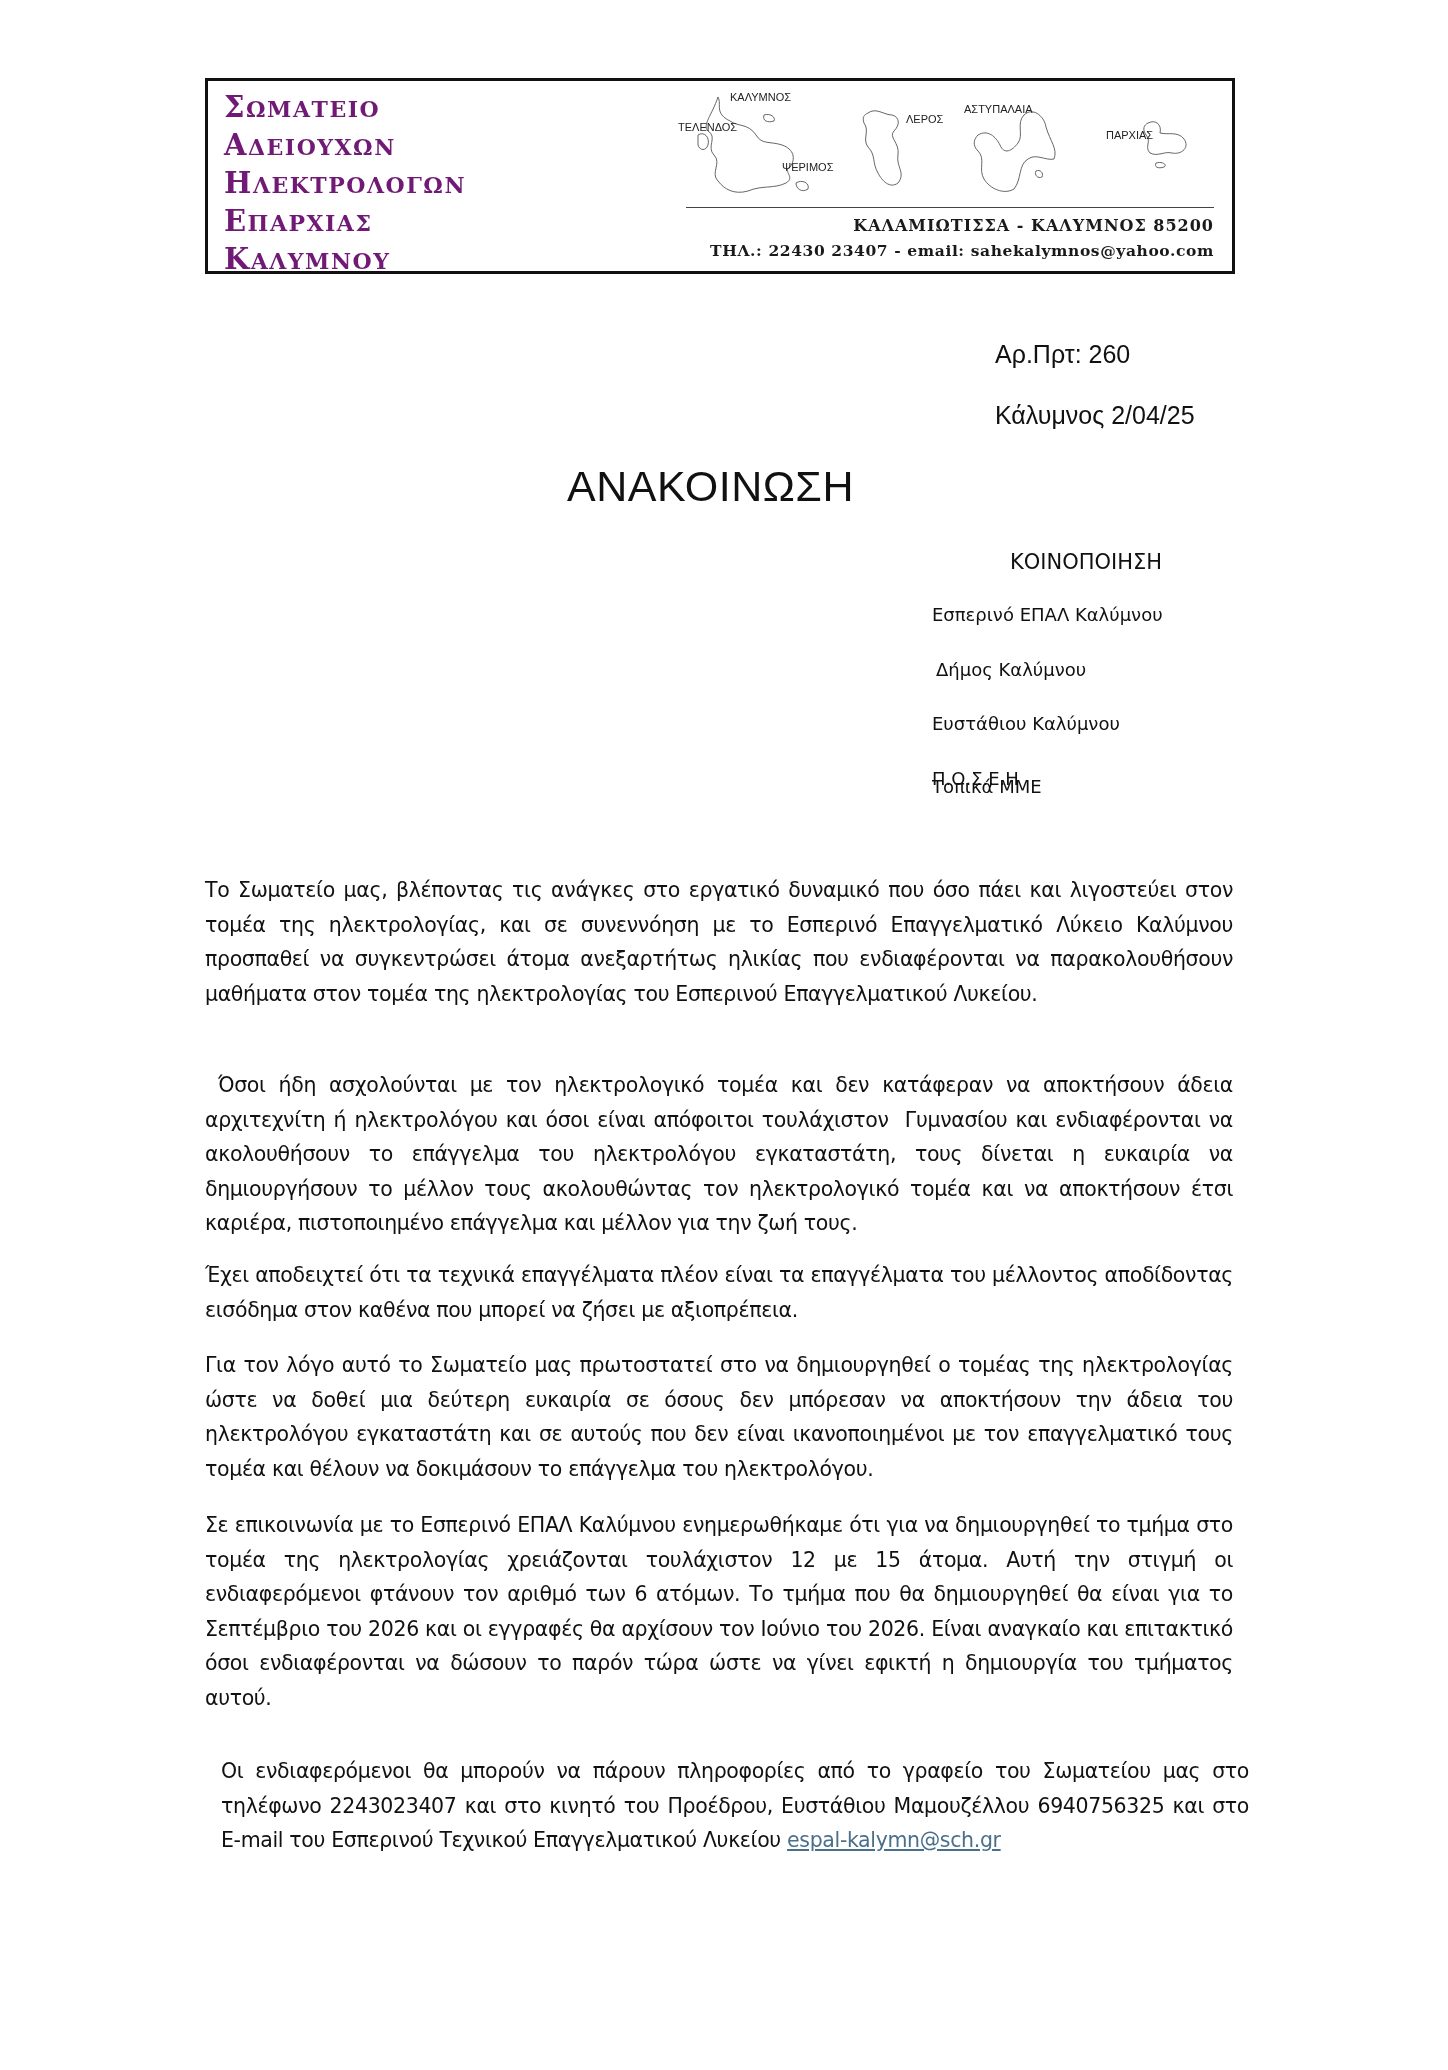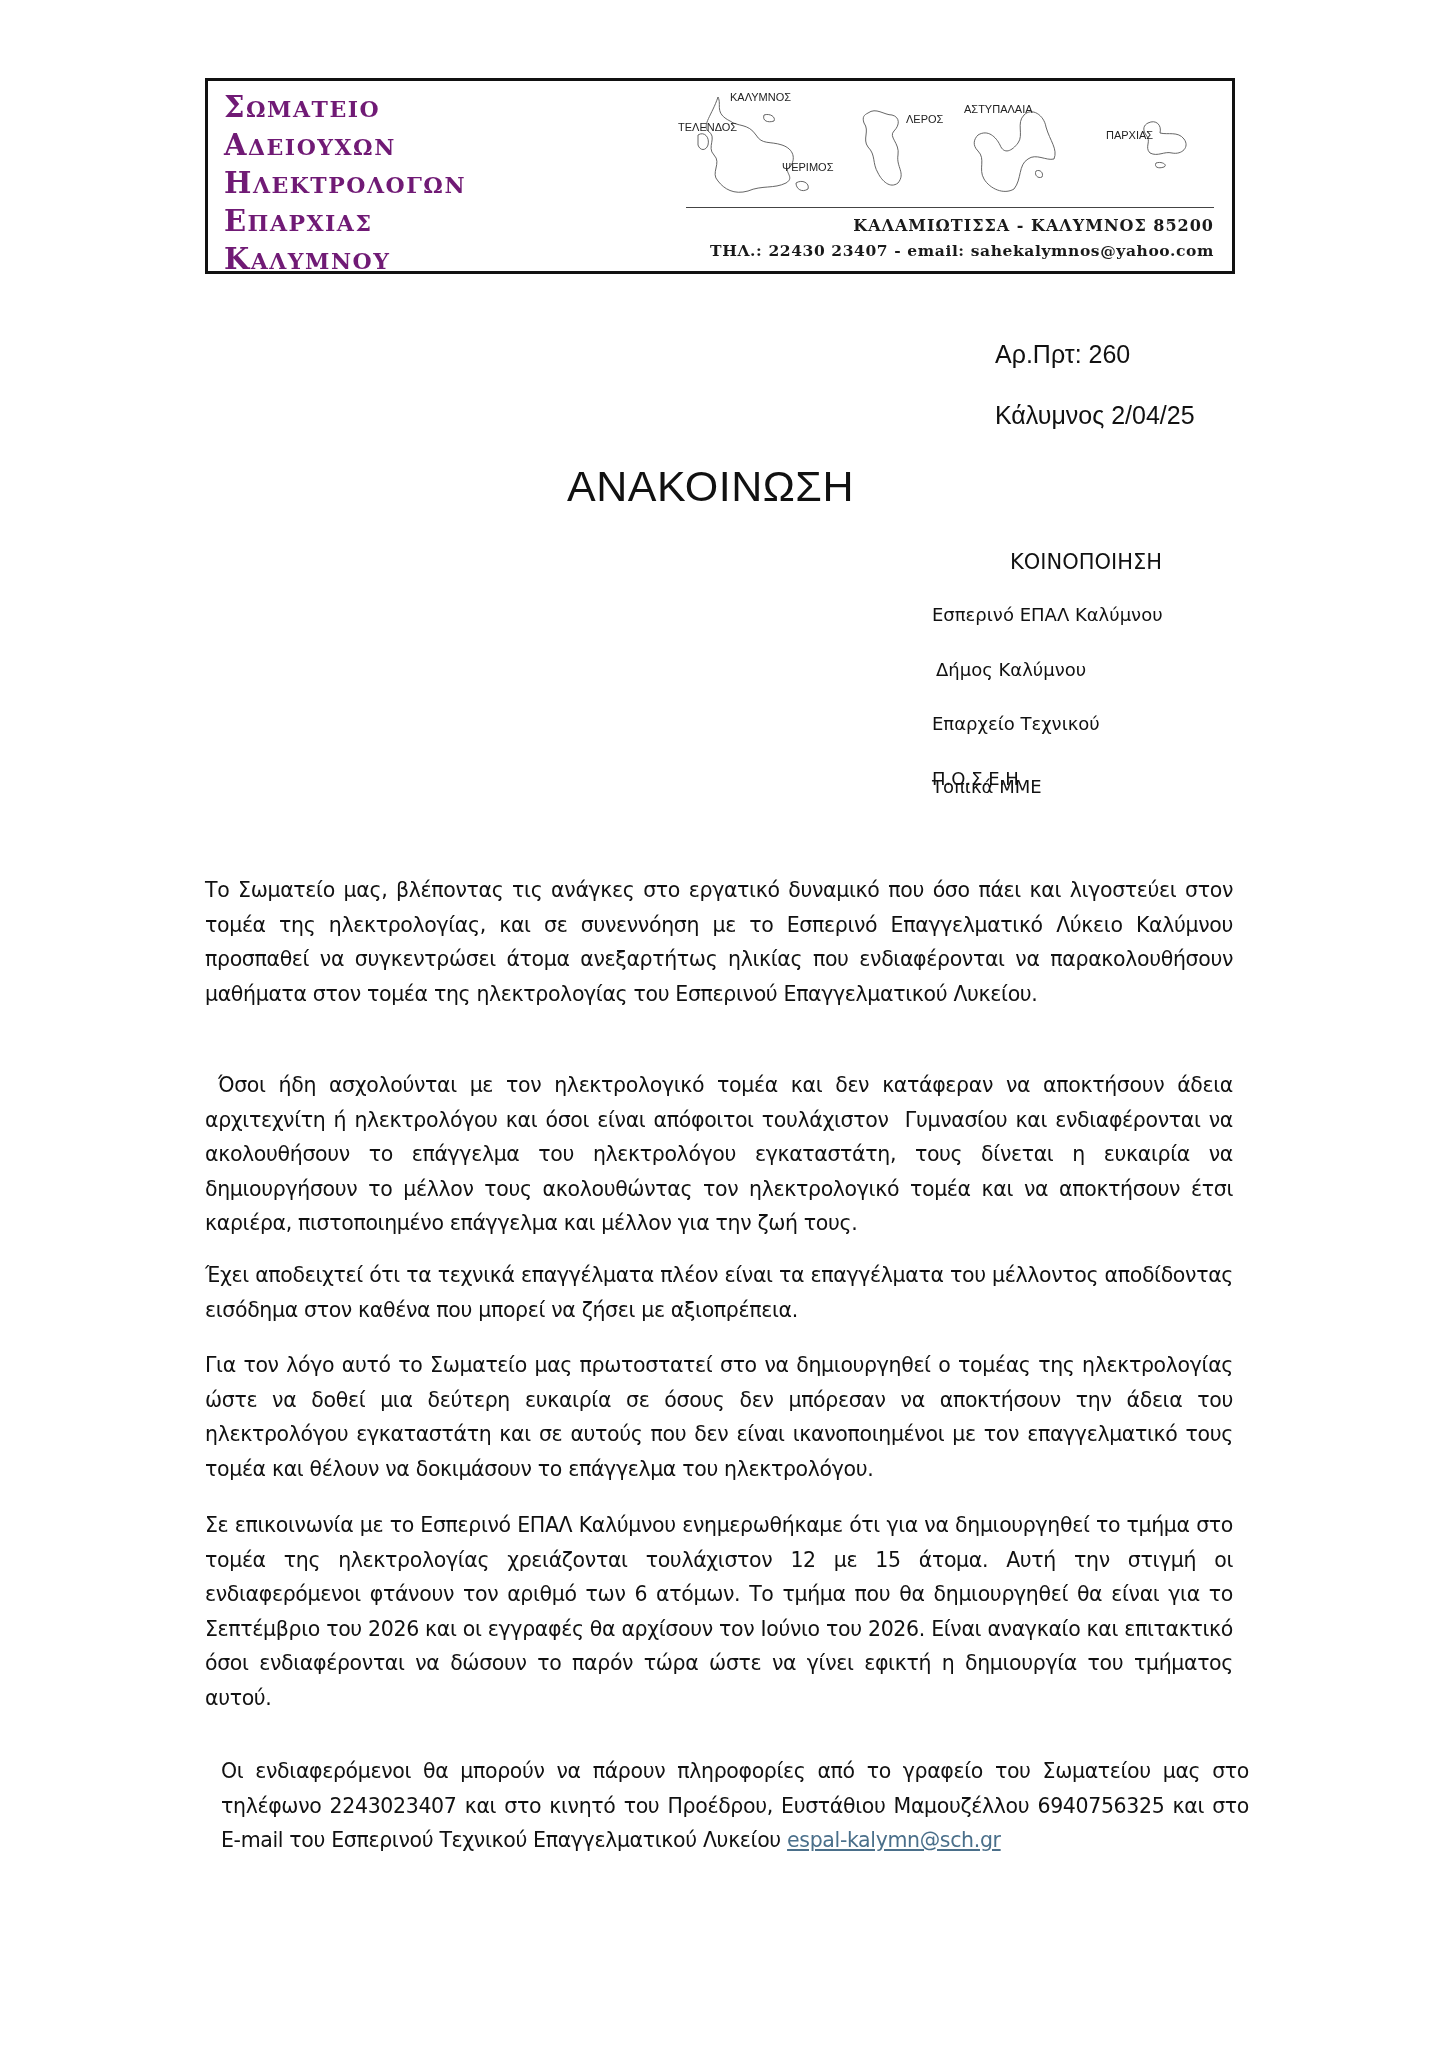--- a/index.html
+++ b/index.html
@@ -95,21 +95,21 @@
 </div>
 
 <div class="ref ref-no">Αρ.Πρτ: 260</div>
 <div class="ref ref-date">Κάλυμνος 2/04/25</div>
 
 <div class="title">ΑΝΑΚΟΙΝΩΣΗ</div>
 
 <div class="cc-head">ΚΟΙΝΟΠΟΙΗΣΗ</div>
 <div class="cc-item" style="top:604px;">Εσπερινό ΕΠΑΛ Καλύμνου</div>
 <div class="cc-item" style="top:659px;left:936px;">Δήμος Καλύμνου</div>
-<div class="cc-item" style="top:713px;">Επαρχείο Τεχνικού</div>
+<div class="cc-item" style="top:713px;">Ευστάθιου Καλύμνου</div>
 <div class="cc-item" style="top:768px;">Π.Ο.Σ.Ε.Η</div>
 <div class="cc-item" style="top:776px;">Τοπικά ΜΜΕ</div>
 
 <p class="body-text p1" style="margin:0;">Το Σωματείο μας, βλέποντας τις ανάγκες στο εργατικό δυναμικό που όσο πάει και λιγοστεύει στον τομέα της ηλεκτρολογίας, και σε συνεννόηση με το Εσπερινό Επαγγελματικό Λύκειο Καλύμνου προσπαθεί να συγκεντρώσει άτομα ανεξαρτήτως ηλικίας που ενδιαφέρονται να παρακολουθήσουν μαθήματα στον τομέα της ηλεκτρολογίας του Εσπερινού Επαγγελματικού Λυκείου.</p>
 <p class="body-text p2" style="margin:0;white-space:pre-wrap;"> Όσοι ήδη ασχολούνται με τον ηλεκτρολογικό τομέα και δεν κατάφεραν να αποκτήσουν άδεια αρχιτεχνίτη ή ηλεκτρολόγου και όσοι είναι απόφοιτοι τουλάχιστον  Γυμνασίου και ενδιαφέρονται να ακολουθήσουν το επάγγελμα του ηλεκτρολόγου εγκαταστάτη, τους δίνεται η ευκαιρία να δημιουργήσουν το μέλλον τους ακολουθώντας τον ηλεκτρολογικό τομέα και να αποκτήσουν έτσι καριέρα, πιστοποιημένο επάγγελμα και μέλλον για την ζωή τους.</p>
 <p class="body-text p3" style="margin:0;">Έχει αποδειχτεί ότι τα τεχνικά επαγγέλματα πλέον είναι τα επαγγέλματα του μέλλοντος αποδίδοντας εισόδημα στον καθένα που μπορεί να ζήσει με αξιοπρέπεια.</p>
 <p class="body-text p4" style="margin:0;">Για τον λόγο αυτό το Σωματείο μας πρωτοστατεί στο να δημιουργηθεί ο τομέας της ηλεκτρολογίας ώστε να δοθεί μια δεύτερη ευκαιρία σε όσους δεν μπόρεσαν να αποκτήσουν την άδεια του ηλεκτρολόγου εγκαταστάτη και σε αυτούς που δεν είναι ικανοποιημένοι  με τον επαγγελματικό τους τομέα και θέλουν να δοκιμάσουν το επάγγελμα του ηλεκτρολόγου.</p>
 <p class="body-text p5" style="margin:0;">Σε επικοινωνία με το Εσπερινό  ΕΠΑΛ Καλύμνου ενημερωθήκαμε ότι για να δημιουργηθεί το τμήμα στο τομέα της ηλεκτρολογίας χρειάζονται τουλάχιστον   12 με 15 άτομα. Αυτή την στιγμή οι ενδιαφερόμενοι φτάνουν τον αριθμό των 6 ατόμων. Το τμήμα που θα δημιουργηθεί θα είναι για το Σεπτέμβριο του 2026 και οι εγγραφές θα αρχίσουν τον Ιούνιο του 2026. Είναι αναγκαίο και επιτακτικό όσοι ενδιαφέρονται να δώσουν το παρόν τώρα ώστε να γίνει εφικτή η δημιουργία του τμήματος αυτού.</p>
 <p class="body-text p6" style="margin:16px;"><span>Οι ενδιαφερόμενοι θα μπορούν να πάρουν πληροφορίες από το γραφείο του Σωματείου μας στο τηλέφωνο 2243023407 και στο κινητό του Προέδρου, Ευστάθιου Μαμουζέλλου 6940756325 και στο  E-mail του Εσπερινού  Τεχνικού Επαγγελματικού Λυκείου  </span><a class="link">espal-kalymn@sch.gr</a></p>
 

